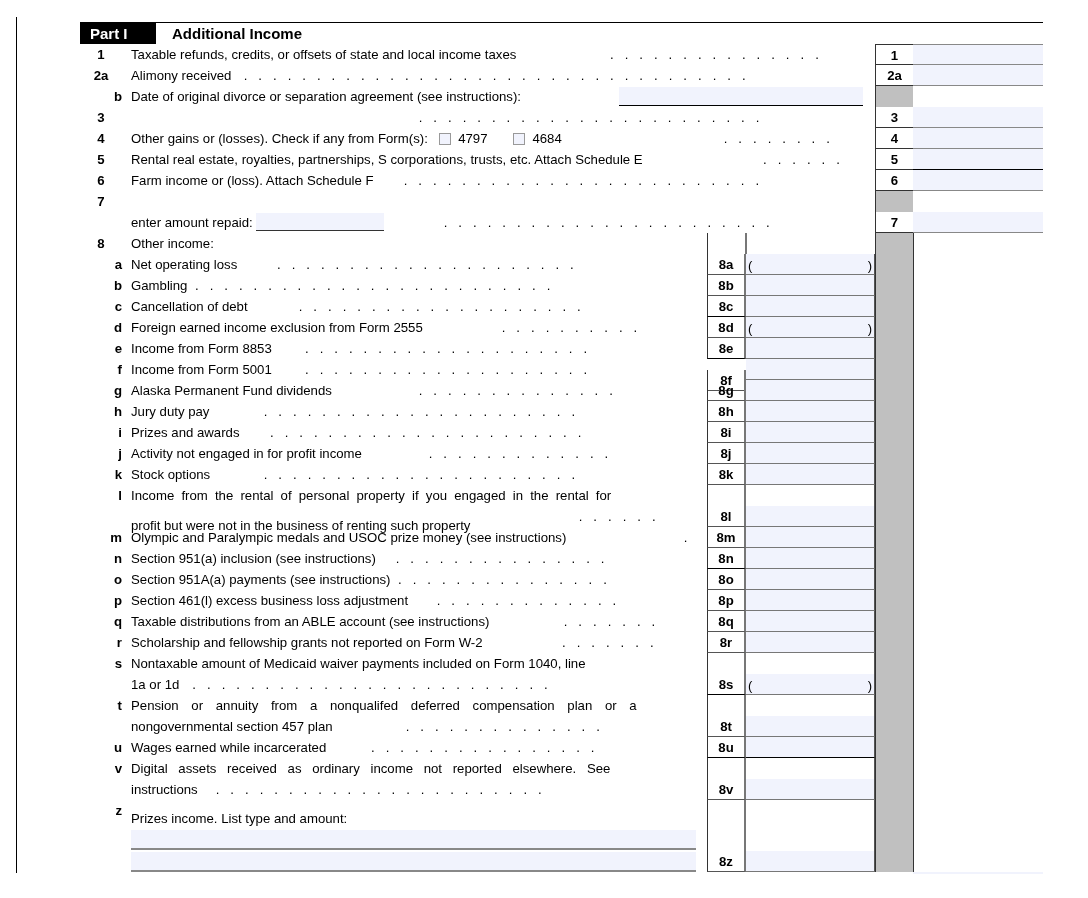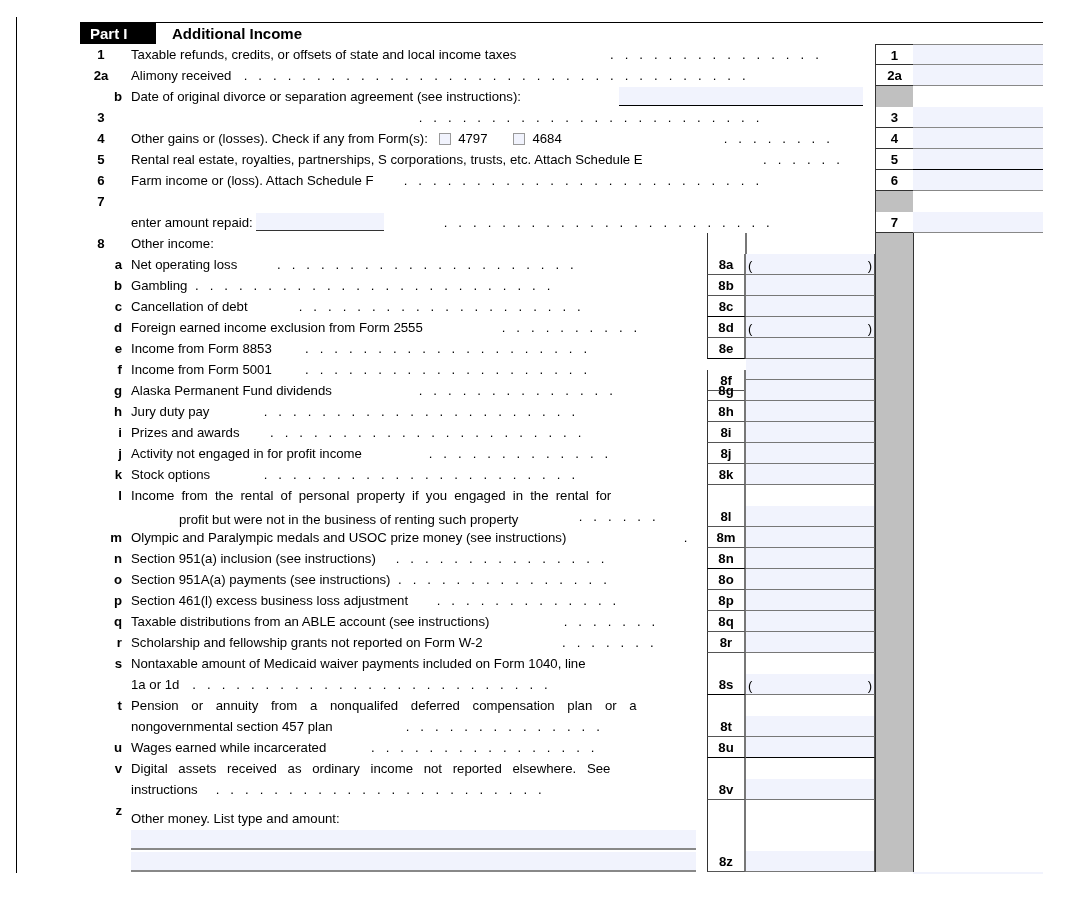--- a/index.html
+++ b/index.html
@@ -242,21 +242,21 @@
   <span class="dots" style="left:180px;width:437px;">&nbsp;.&nbsp;&nbsp;&nbsp;.&nbsp;&nbsp;&nbsp;.&nbsp;&nbsp;&nbsp;.&nbsp;&nbsp;&nbsp;.&nbsp;&nbsp;&nbsp;.&nbsp;&nbsp;&nbsp;.&nbsp;&nbsp;&nbsp;.&nbsp;&nbsp;&nbsp;.&nbsp;&nbsp;&nbsp;.&nbsp;&nbsp;&nbsp;.&nbsp;&nbsp;&nbsp;.&nbsp;&nbsp;&nbsp;.&nbsp;&nbsp;&nbsp;.&nbsp;&nbsp;&nbsp;.&nbsp;&nbsp;&nbsp;.&nbsp;&nbsp;&nbsp;.&nbsp;&nbsp;&nbsp;.&nbsp;&nbsp;&nbsp;.&nbsp;&nbsp;&nbsp;.&nbsp;&nbsp;&nbsp;.&nbsp;&nbsp;&nbsp;.</span>
 </div>
 <div class="sublabel" style="top:464px;height:21px;line-height:21px;">8k</div>
 <div class="subfield" style="top:464px;height:21px;">
     <div class="fill"></div>
   </div>
 
 <div class="row" style="top:485px;height:42px;line-height:21px;">
   <span class="num right">l</span>
   <span class="txt" style="top:0;width:566px;word-spacing:3.5px;">Income from the rental of personal property if you engaged in the rental for</span>
-  <span class="txt" style="top:24px;margin-left:48px;">profit but were not in the business of renting such property</span>
+  <span class="txt" style="top:30px;">profit but were not in the business of renting such property</span>
   <span class="dots" style="left:495px;top:21px;width:122px;">&nbsp;.&nbsp;&nbsp;&nbsp;.&nbsp;&nbsp;&nbsp;.&nbsp;&nbsp;&nbsp;.&nbsp;&nbsp;&nbsp;.&nbsp;&nbsp;&nbsp;.</span>
 </div>
 <div class="sublabel" style="top:485px;height:42px;line-height:63px;">8l</div>
 <div class="subfield" style="top:485px;height:42px;">
     <div class="fill"></div>
   </div>
 
 <div class="row" style="top:527px;height:21px;line-height:21px;">
   <span class="num right">m</span>
   <span class="txt">Olympic and Paralympic medals and USOC prize money (see instructions)</span>
@@ -357,21 +357,21 @@
   <span class="txt" style="top:21px;">instructions</span>
   <span class="dots" style="left:132px;top:21px;width:485px;">&nbsp;.&nbsp;&nbsp;&nbsp;.&nbsp;&nbsp;&nbsp;.&nbsp;&nbsp;&nbsp;.&nbsp;&nbsp;&nbsp;.&nbsp;&nbsp;&nbsp;.&nbsp;&nbsp;&nbsp;.&nbsp;&nbsp;&nbsp;.&nbsp;&nbsp;&nbsp;.&nbsp;&nbsp;&nbsp;.&nbsp;&nbsp;&nbsp;.&nbsp;&nbsp;&nbsp;.&nbsp;&nbsp;&nbsp;.&nbsp;&nbsp;&nbsp;.&nbsp;&nbsp;&nbsp;.&nbsp;&nbsp;&nbsp;.&nbsp;&nbsp;&nbsp;.&nbsp;&nbsp;&nbsp;.&nbsp;&nbsp;&nbsp;.&nbsp;&nbsp;&nbsp;.&nbsp;&nbsp;&nbsp;.&nbsp;&nbsp;&nbsp;.&nbsp;&nbsp;&nbsp;.</span>
 </div>
 <div class="sublabel" style="top:758px;height:42px;line-height:63px;">8v</div>
 <div class="subfield" style="top:758px;height:42px;">
     <div class="fill"></div>
   </div>
 
 <div class="row" style="top:800px;height:72px;line-height:21px;">
   <span class="num right">z</span>
-  <span class="txt" style="top:8px;">Other money. List type and amount:</span>
+  <span class="txt" style="top:8px;">Prizes income. List type and amount:</span>
 </div>
 <div class="z-line" style="top:830px;"></div>
 <div class="z-line" style="top:852px;"></div>
 <div class="sublabel" style="top:800px;height:72px;line-height:124px;border-bottom-color:#555;">8z</div>
 <div class="subfield" style="top:800px;height:72px;">
     <div class="fill"></div>
   </div>
 
 <div style="position:absolute;left:913px;top:872px;width:130px;height:2px;background:#f1f3fd;"></div>
 

